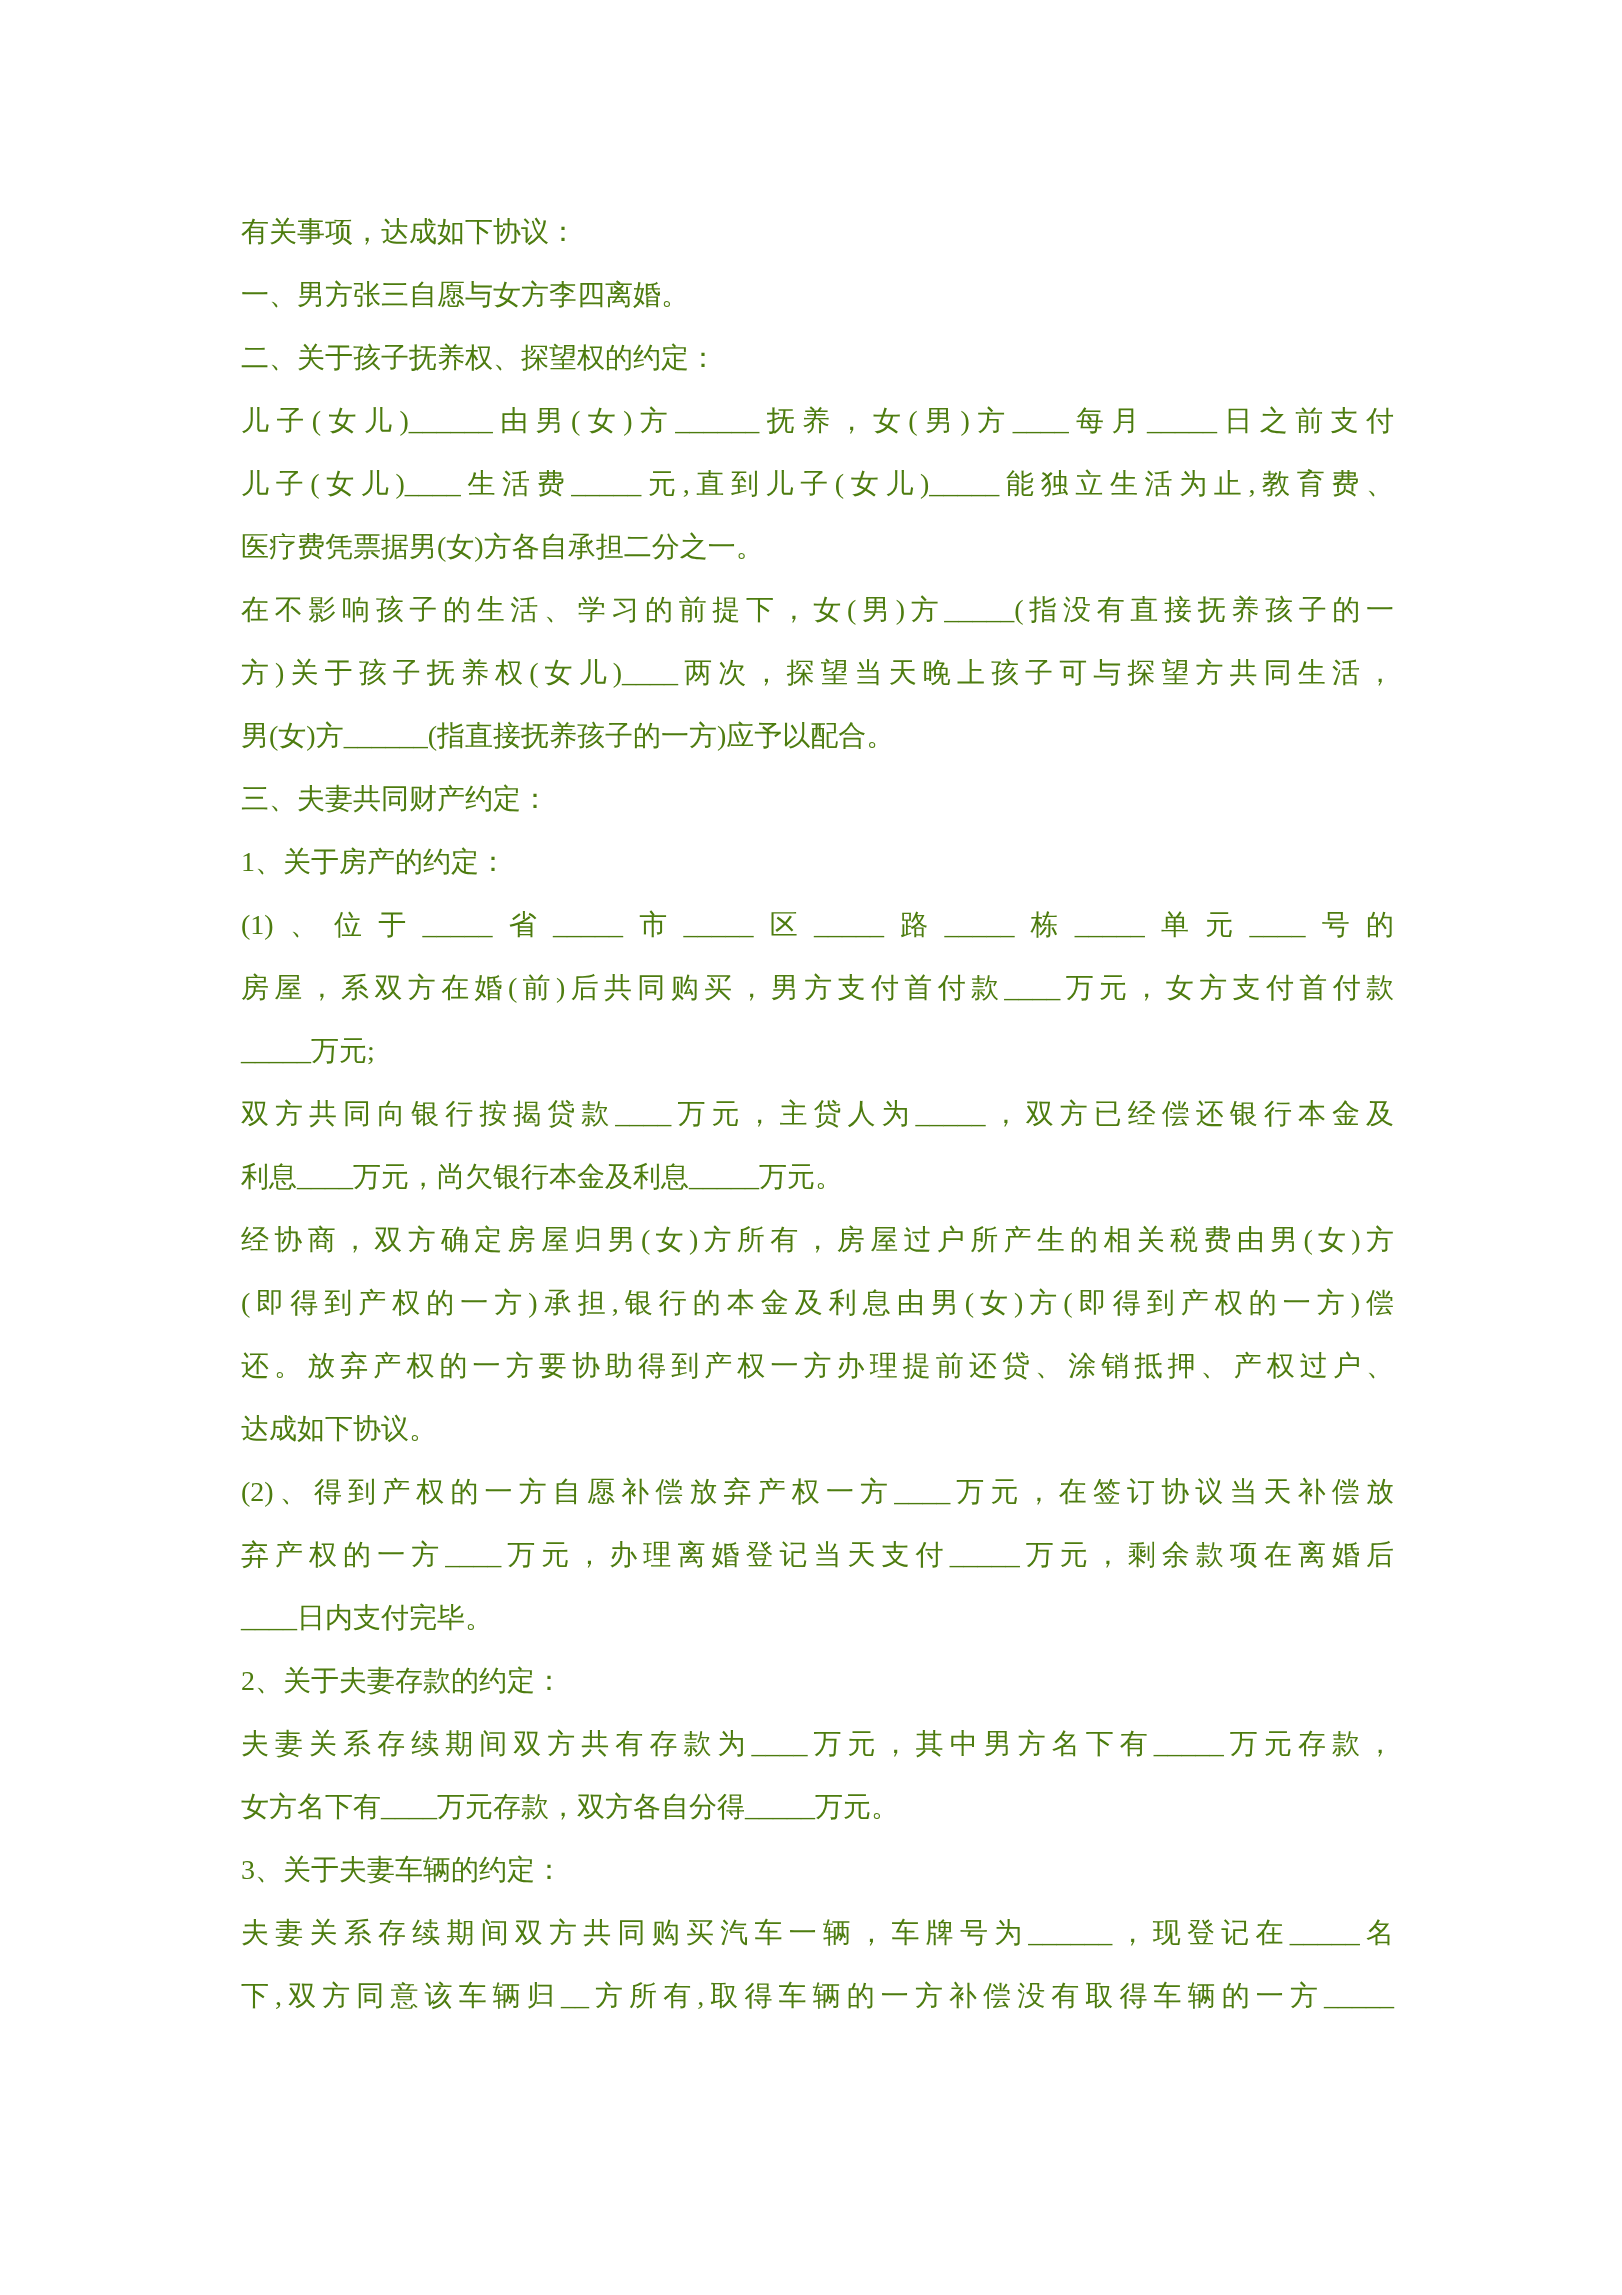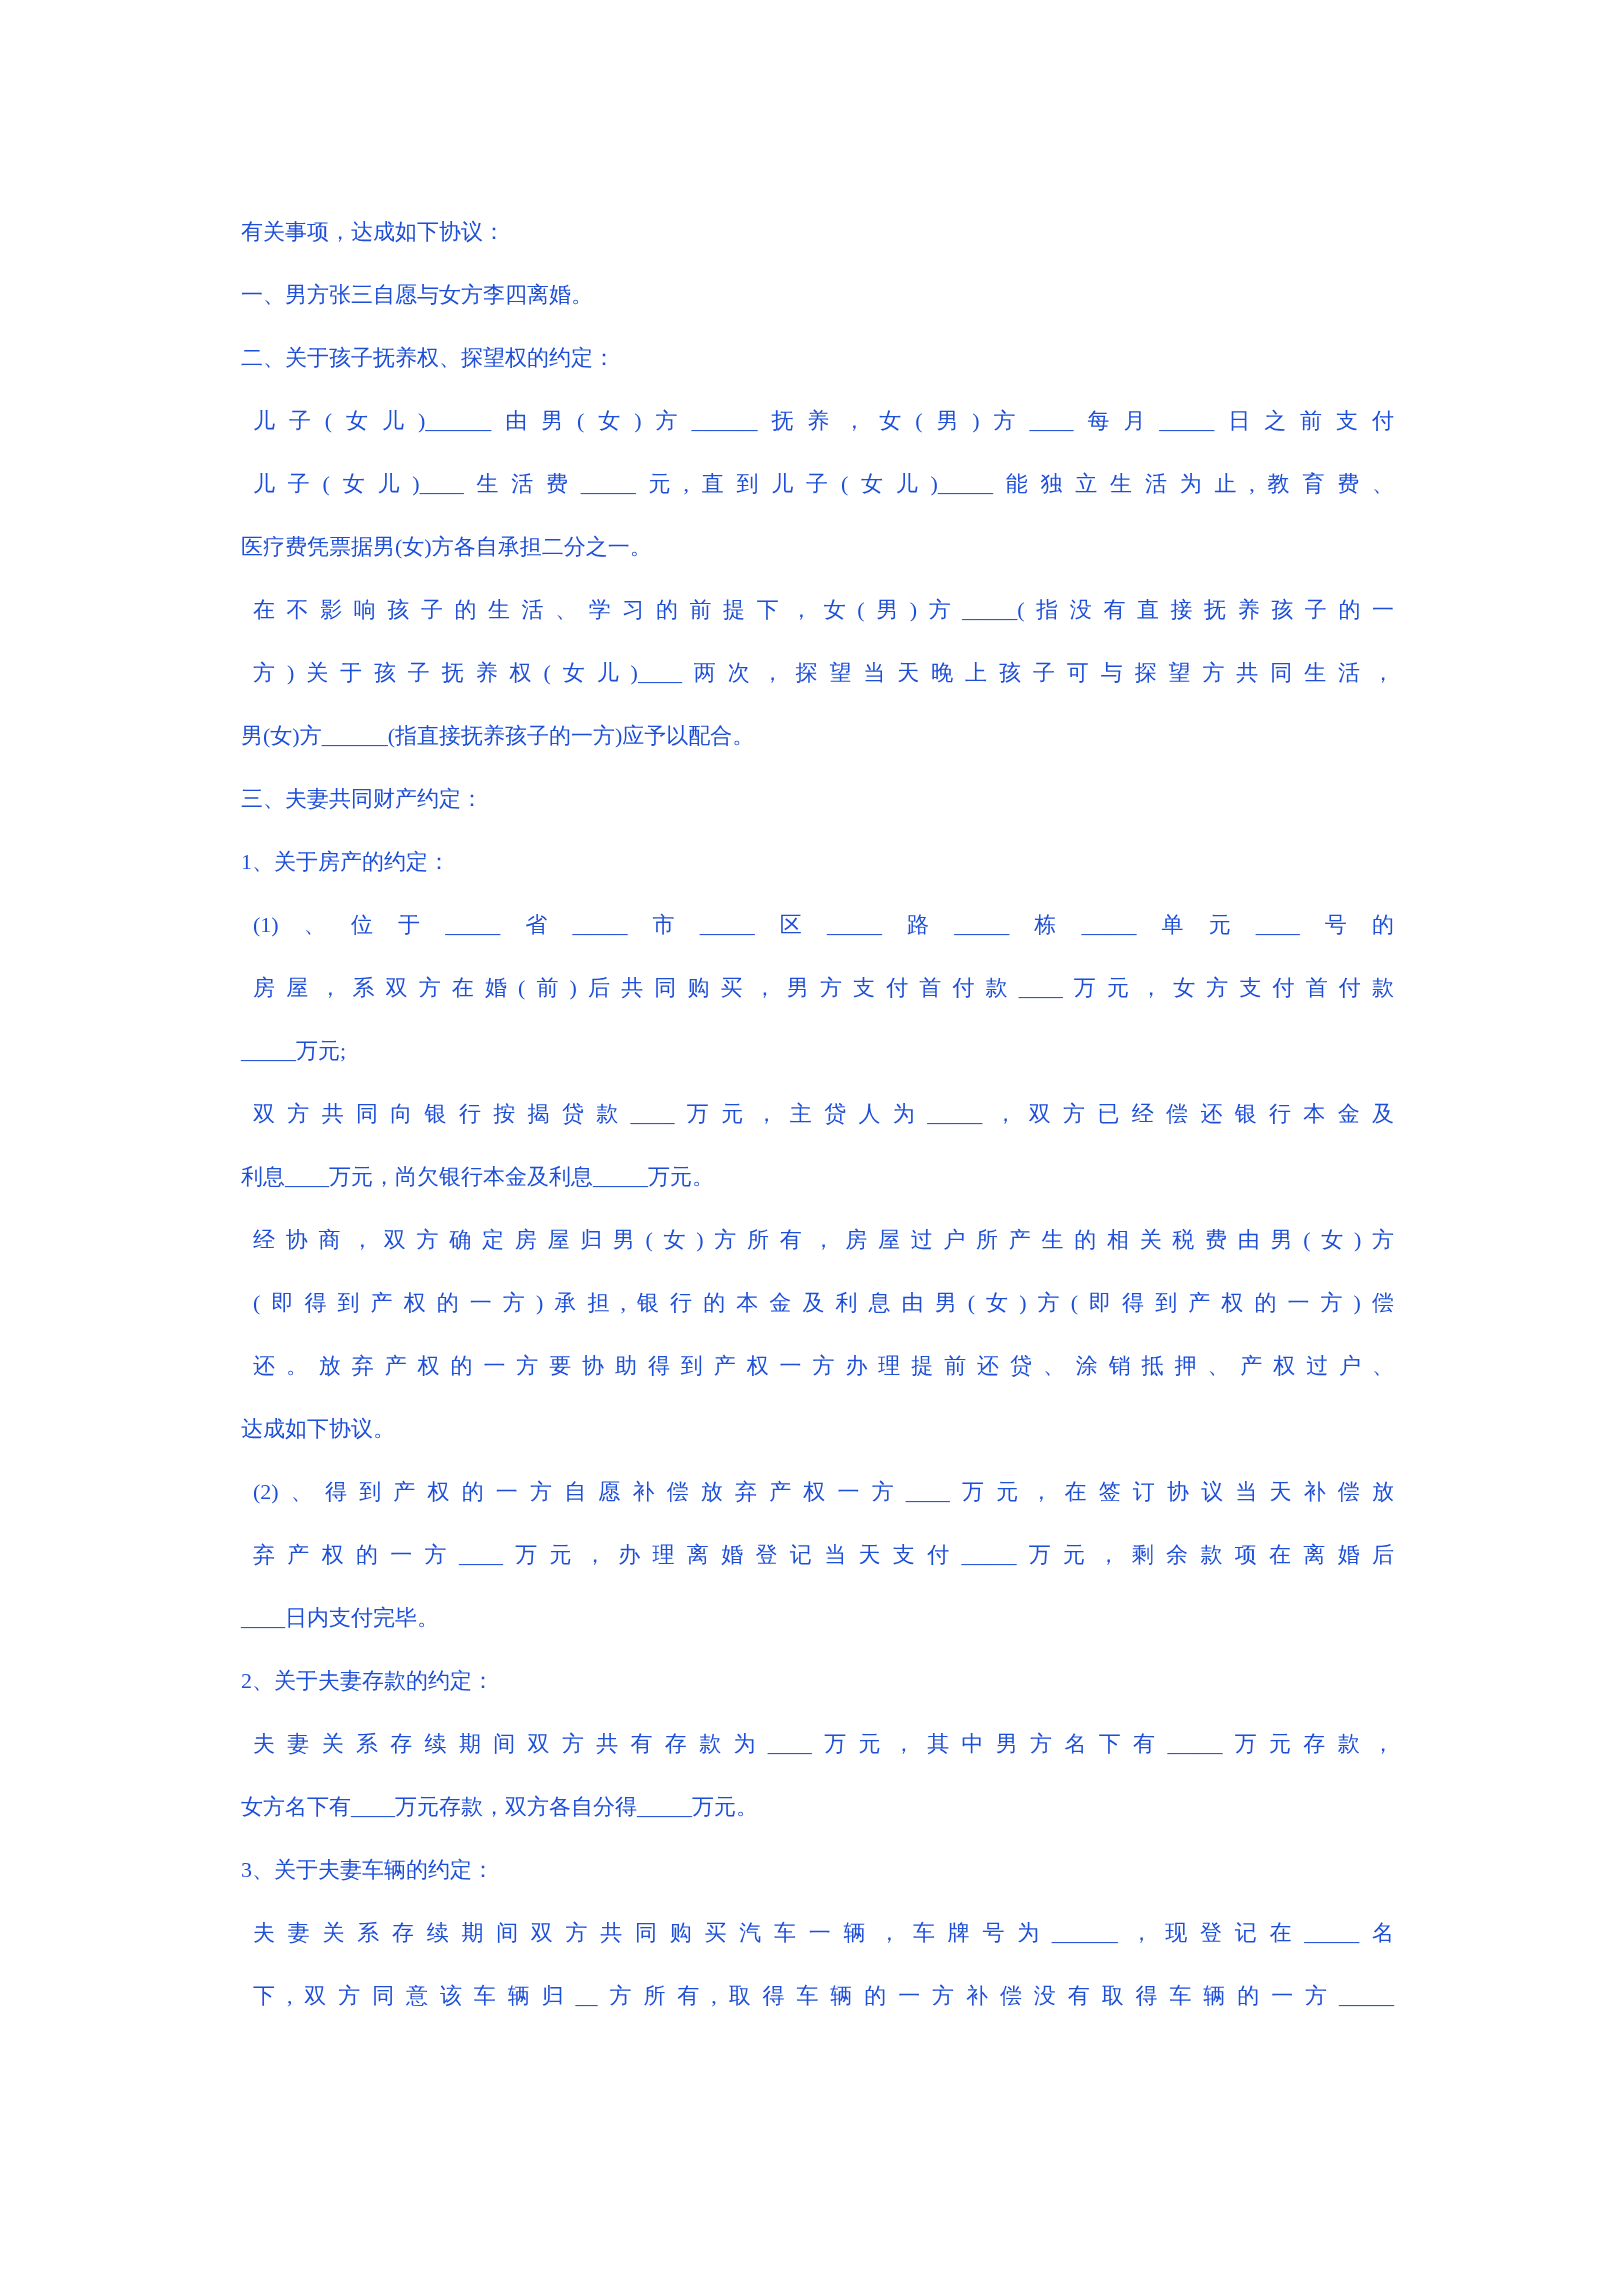--- a/index.html
+++ b/index.html
@@ -17,29 +17,28 @@
   }
   .doc {
     position: absolute;
     left: 241px;
     top: 200px;
     width: 1153px;
   }
   .line {
     height: 63px;
     line-height: 63px;
-    font-size: 22px;
-    color: #1d4ed8;
+    font-size: 28px;
+    color: #4d7c0f;
     white-space: normal;
     overflow: visible;
   }
   .line.j {
     text-align: justify;
     text-align-last: justify;
-    margin-left: 12px;
   }
 </style>
 </head>
 <body>
 
 <div class="page" style="background: rgb(255, 255, 255);">
   <div class="doc" id="doc" style="color: rgb(0, 0, 0);">
       <div class="line">有关事项，达成如下协议：</div>
       <div class="line">一、男方张三自愿与女方李四离婚。</div>
       <div class="line">二、关于孩子抚养权、探望权的约定：</div>

